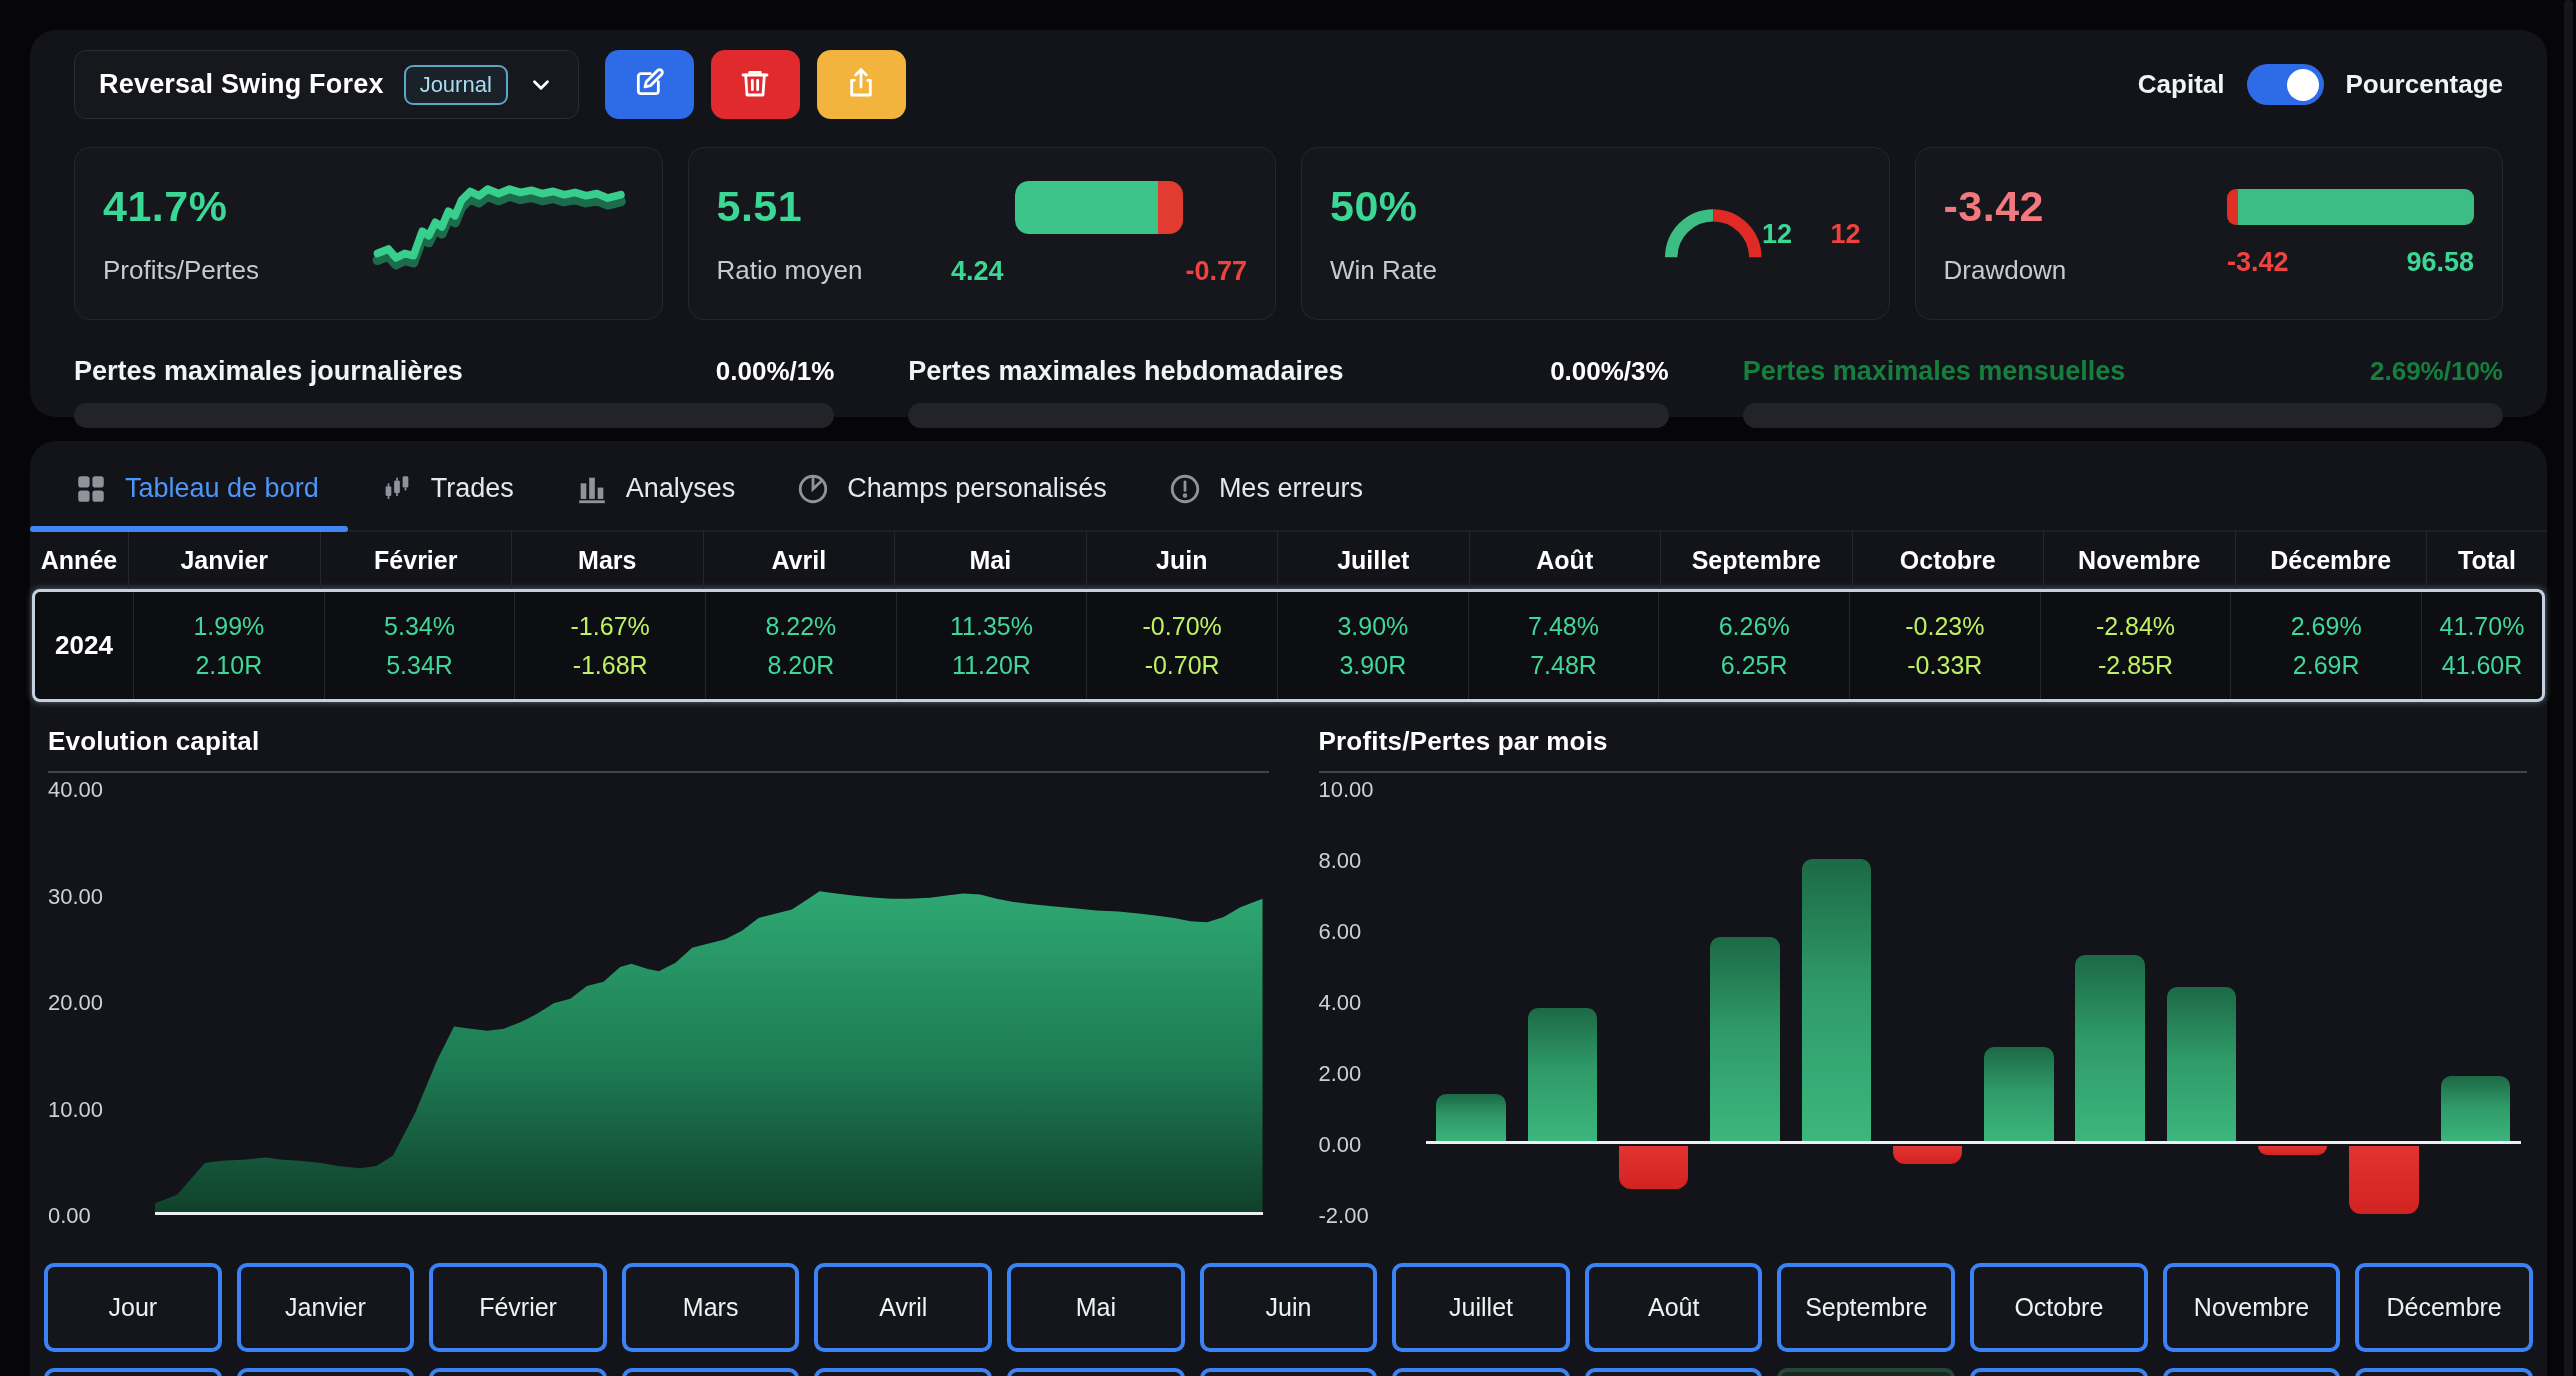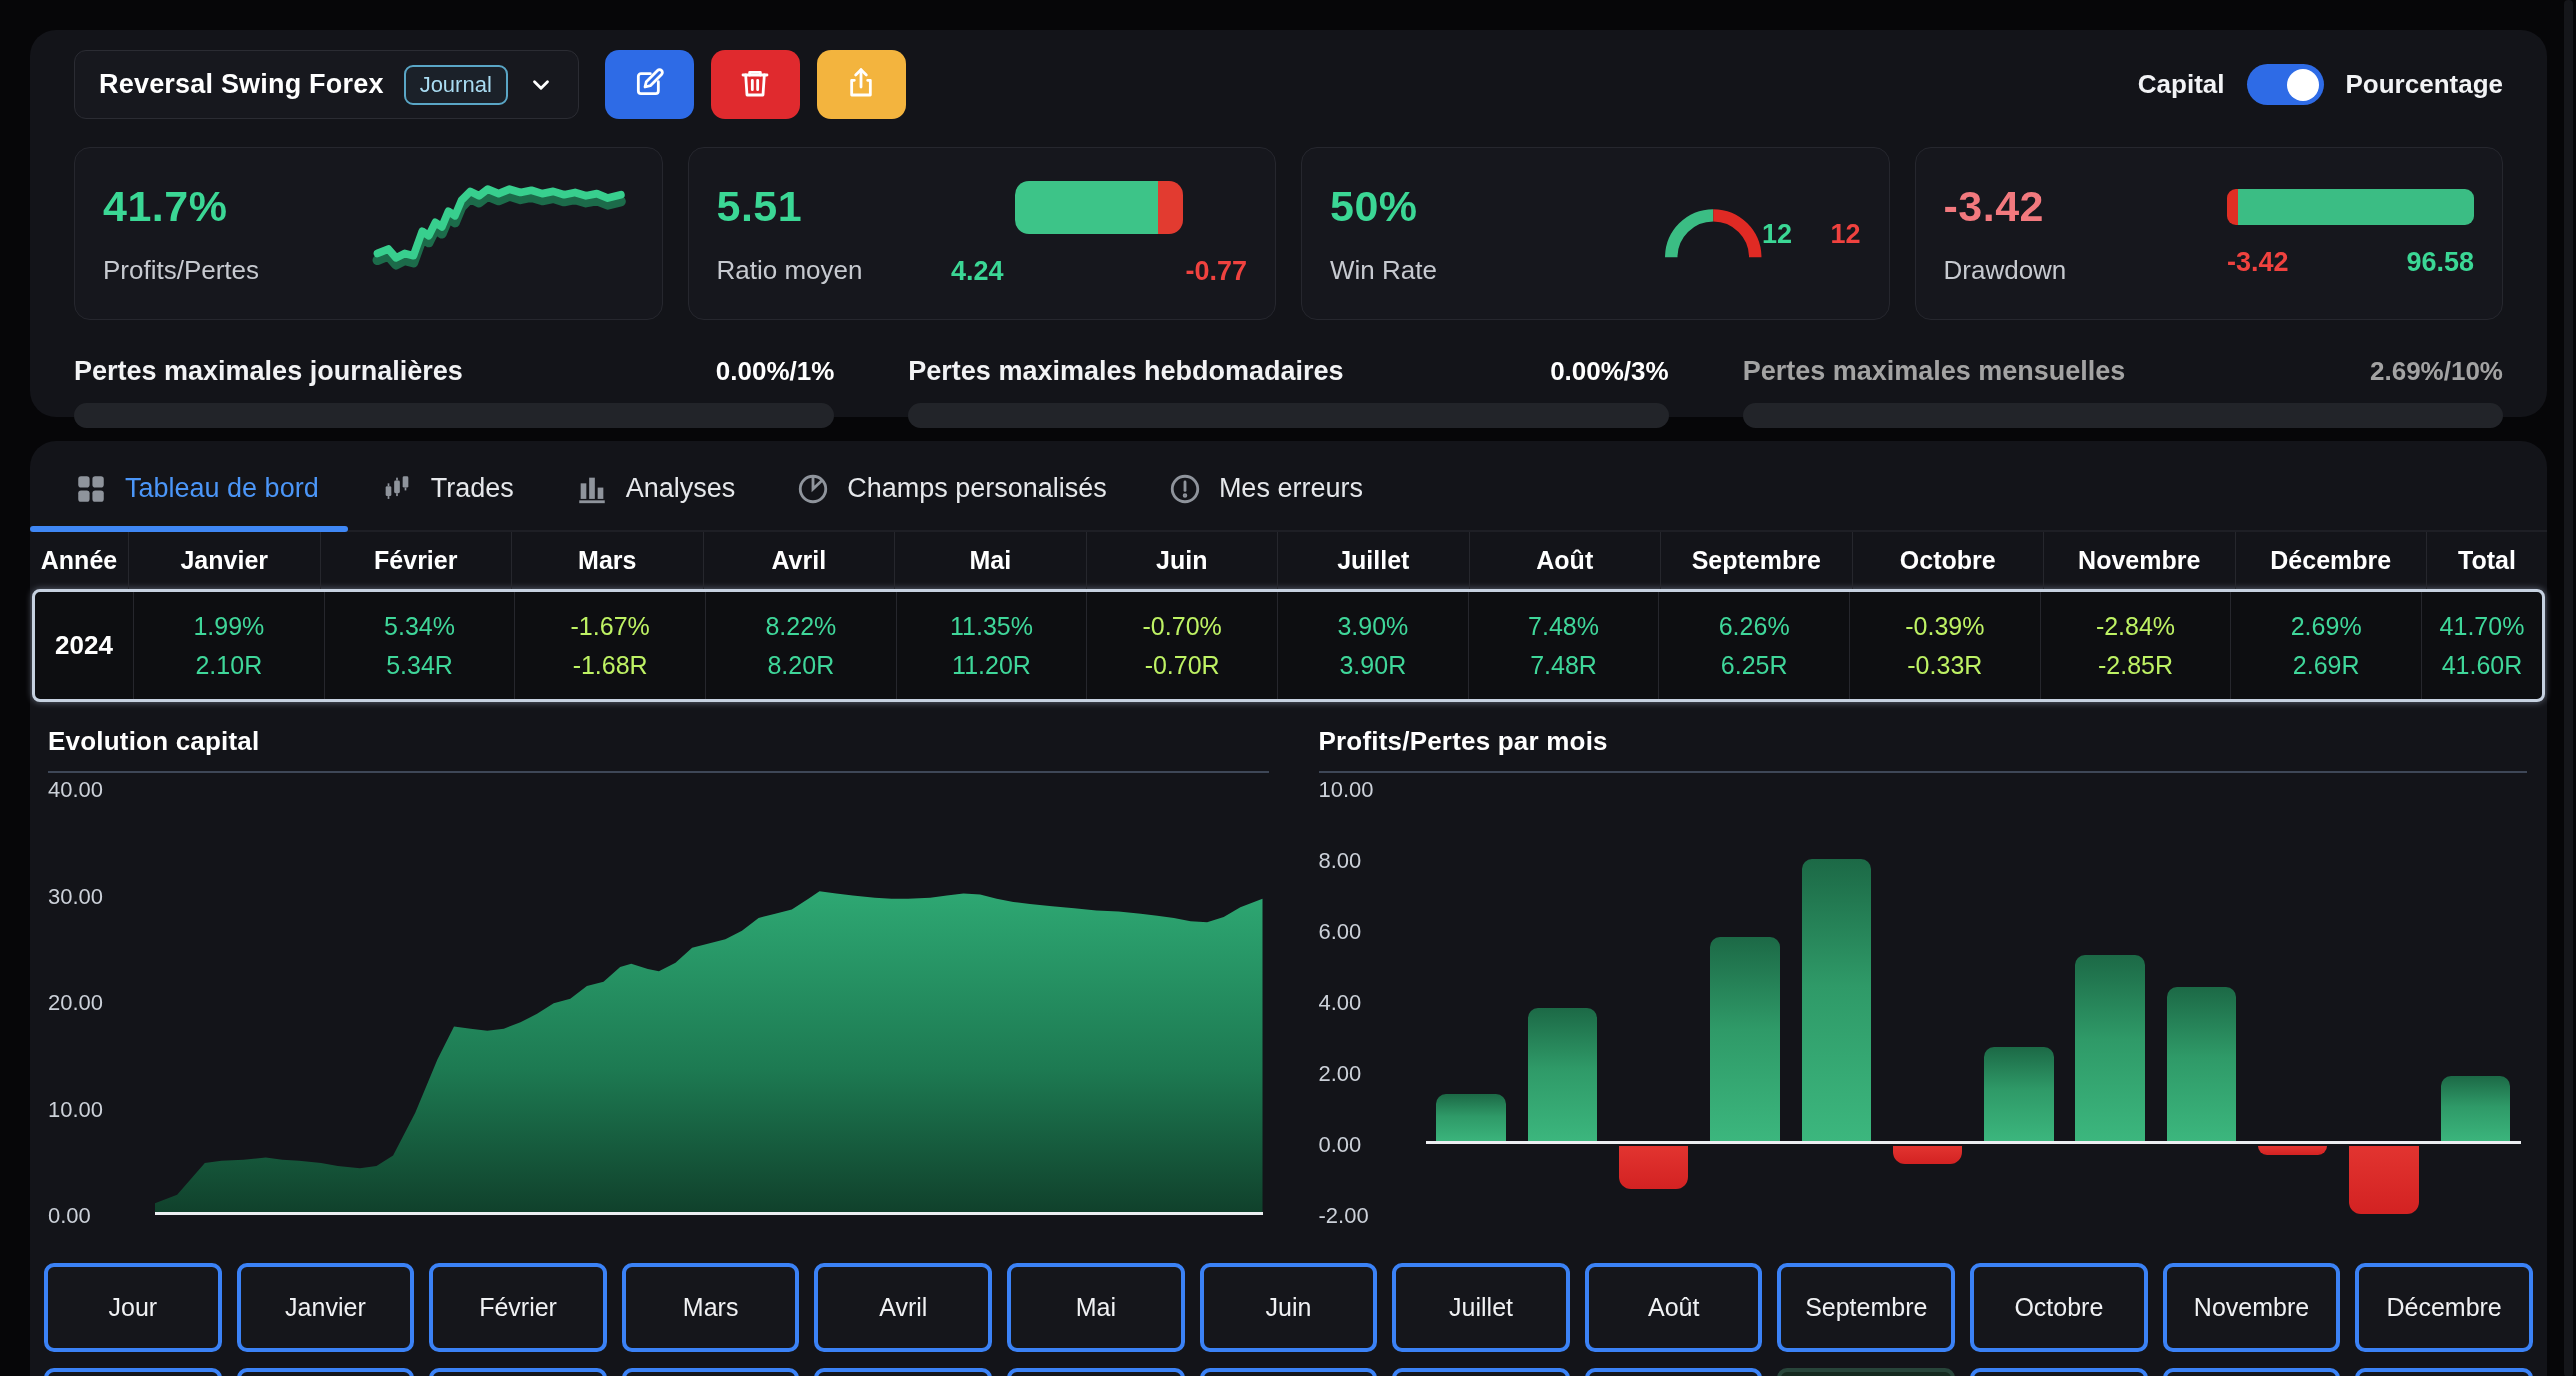--- a/index.html
+++ b/index.html
@@ -54,21 +54,21 @@
   .dd-wrap { width:247px; display:flex; flex-direction:column; }
   .dd-track { width:247px; height:36px; border-radius:9px; overflow:hidden; display:flex; }
   .dd-track .r { background:#e02f24; } .dd-track .g { background:#3bbd84; }
 
   
   .limits { display:flex; gap:74px; margin-top:36px; }
   .limit { flex:1; }
   .limit-head { display:flex; justify-content:space-between; align-items:baseline; }
   .limit-label { font-size:27px; font-weight:600; color:#f2f3f5; }
   .limit-value { font-size:26px; font-weight:bold; color:#fff; }
-  .limit.hl .limit-label, .limit.hl .limit-value { color:#a3a3a3; }
+  .limit.hl .limit-label, .limit.hl .limit-value { color:#15803d; }
   .limit-track { margin-top:16px; height:25px; border-radius:13px; background:#222429; }
 
   
   .tabs { position:relative; display:flex; align-items:center; gap:61px; height:91px; padding:6px 0 0 44px;
     border-bottom:2px solid #1e1f25; }
   .tab { display:flex; align-items:center; gap:17px; font-size:27px; color:#e6e8eb; cursor:pointer; }
   .tab .ticon { width:34px; height:34px; display:flex; }
   .tab .ticon svg { width:34px; height:34px; }
   .tab.active { color:#4b96f8; }
   .tab-underline { position:absolute; left:0; bottom:-2px; width:318px; height:6px; background:#3f87f5;
@@ -361,21 +361,21 @@
             </div>
             <div class="cell">
               <div class="pos">7.48%</div>
               <div class="pos">7.48R</div>
             </div>
             <div class="cell">
               <div class="pos">6.26%</div>
               <div class="pos">6.25R</div>
             </div>
             <div class="cell">
-              <div class="neg2">-0.39%</div>
+              <div class="neg2">-0.23%</div>
               <div class="neg2">-0.33R</div>
             </div>
             <div class="cell">
               <div class="neg2">-2.84%</div>
               <div class="neg2">-2.85R</div>
             </div>
             <div class="cell">
               <div class="pos">2.69%</div>
               <div class="pos">2.69R</div>
             </div>

